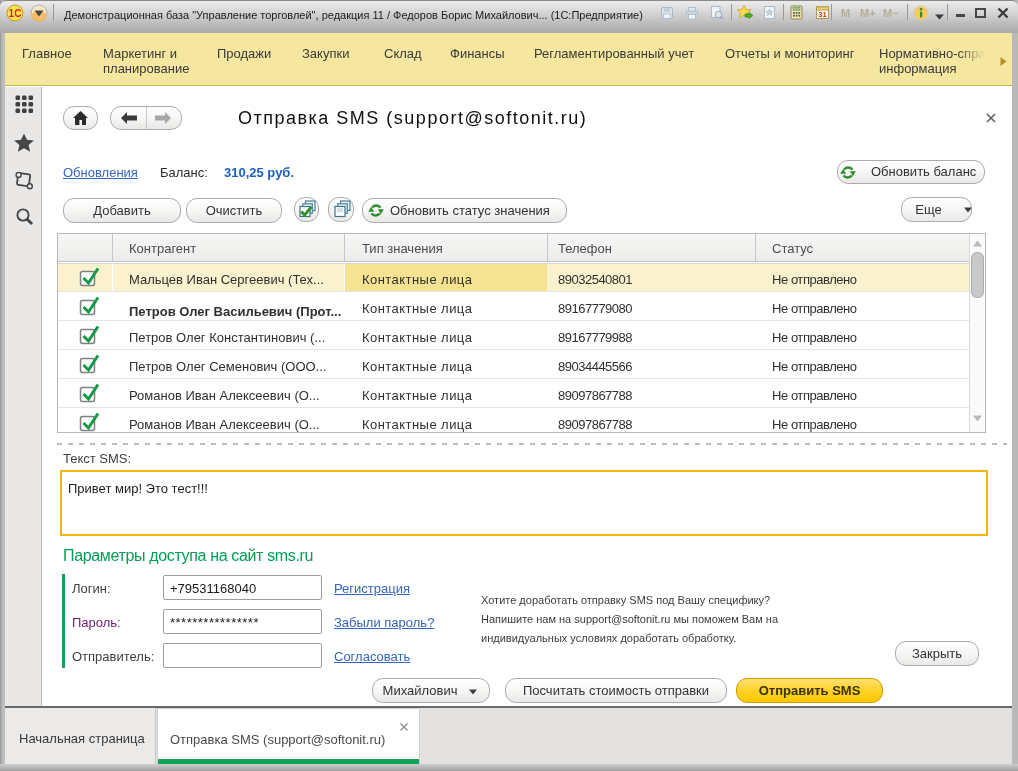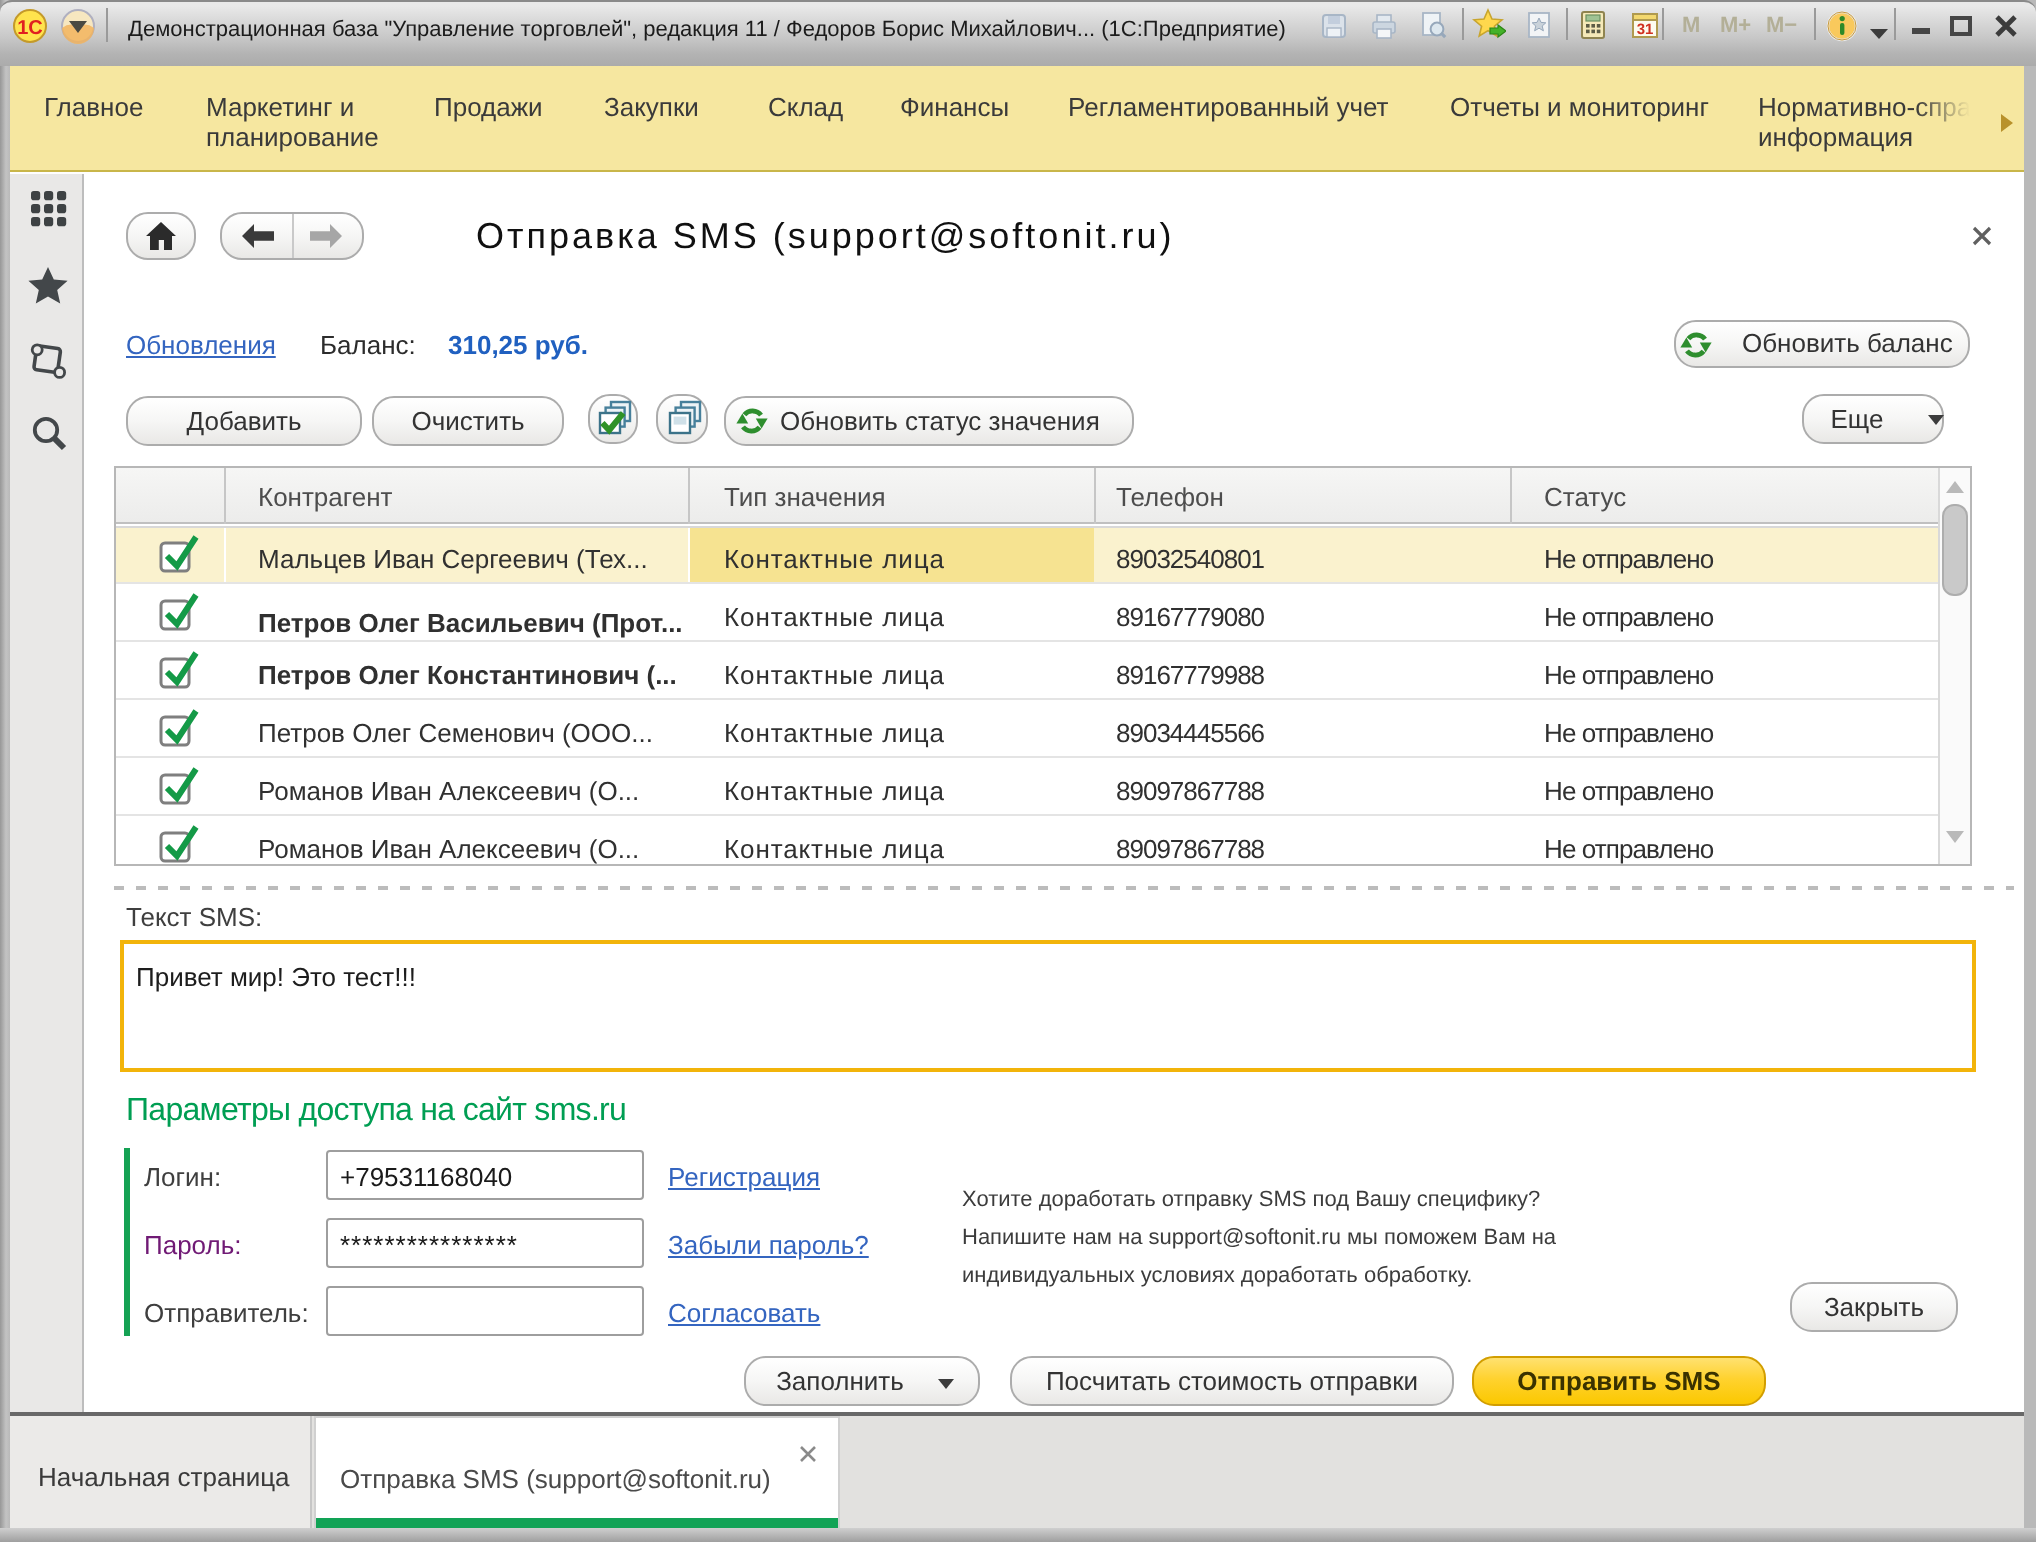--- a/index.html
+++ b/index.html
@@ -228,21 +228,21 @@
   </svg>
 <div class="tcell" style="left:129px;top:304px;font-weight:bold;">Петров Олег Васильевич (Прот...</div>
 <div class="tcell ls1" style="left:362px;top:301px">Контактные лица</div>
 <div class="tcell ls2" style="left:558px;top:301px">89167779080</div>
 <div class="tcell ls3" style="left:772px;top:301px">Не отправлено</div>
 
 <svg class="abs" style="left:78px;top:323px" width="24" height="22" viewBox="0 0 24 22">
     <rect x="2.5" y="6.5" width="14" height="14" rx="2" fill="#fff" stroke="#7f7f7f" stroke-width="1.5"></rect>
     <path d="M5.5 13 L10.5 18 L20 3.5" fill="none" stroke="#149a47" stroke-width="3"></path>
   </svg>
-<div class="tcell" style="left:129px;top:330px;font-weight:bold;">Петров Олег Константинович (...</div>
+<div class="tcell" style="left:129px;top:330px;">Петров Олег Константинович (...</div>
 <div class="tcell ls1" style="left:362px;top:330px">Контактные лица</div>
 <div class="tcell ls2" style="left:558px;top:330px">89167779988</div>
 <div class="tcell ls3" style="left:772px;top:330px">Не отправлено</div>
 
 <svg class="abs" style="left:78px;top:352px" width="24" height="22" viewBox="0 0 24 22">
     <rect x="2.5" y="6.5" width="14" height="14" rx="2" fill="#fff" stroke="#7f7f7f" stroke-width="1.5"></rect>
     <path d="M5.5 13 L10.5 18 L20 3.5" fill="none" stroke="#149a47" stroke-width="3"></path>
   </svg>
 <div class="tcell" style="left:129px;top:359px;">Петров Олег Семенович (ООО...</div>
 <div class="tcell ls1" style="left:362px;top:359px">Контактные лица</div>
@@ -292,21 +292,21 @@
 <div class="abs" style="left:163px;top:575px;width:159px;height:25px;border:1px solid #9e9e9e;border-radius:2px;background:#fff"></div>
 <div class="abs" style="left:163px;top:609px;width:159px;height:25px;border:1px solid #9e9e9e;border-radius:2px;background:#fff"></div>
 <div class="abs" style="left:163px;top:643px;width:159px;height:25px;border:1px solid #9e9e9e;border-radius:2px;background:#fff"></div>
 <div class="abs" style="left:170px;top:581px;font-size:13px;color:#1a1a1a">+79531168040</div>
 <div class="abs" style="left:170px;top:615px;font-size:13px;color:#1a1a1a;letter-spacing:0.5px">****************</div>
 <div class="lnk" style="left:334px;top:581px">Регистрация</div>
 <div class="lnk" style="left:334px;top:615px">Забыли пароль?</div>
 <div class="lnk" style="left:334px;top:649px">Согласовать</div>
 <div class="abs" style="left:481px;top:591px;font-size:11px;color:#3c3c3c;line-height:19px">Хотите доработать отправку SMS под Вашу специфику?<br>Напишите нам на support@softonit.ru мы поможем Вам на<br>индивидуальных условиях доработать обработку.</div>
 
-<div class="btn" style="left:372px;top:678px;width:118px;height:25px;line-height:23px;padding-right:22px">Заполнить</div>
+<div class="btn" style="left:372px;top:678px;width:118px;height:25px;line-height:23px;padding-right:22px">Михайлович</div>
 <svg class="abs" style="left:468px;top:688px" width="10" height="8" viewBox="0 0 10 8">
     <path d="M1 1.5 h8 l-4 5z" fill="#3c3c3c"></path>
   </svg>
 <div class="btn" style="left:505px;top:678px;width:222px;height:25px;line-height:23px">Посчитать стоимость отправки</div>
 <div class="btn" style="left:736px;top:678px;width:147px;height:25px;line-height:23px;font-weight:bold;background:linear-gradient(#ffe170,#ffd22f 45%,#fbc800);border:1px solid #d29e00;color:#3a3200">Отправить SMS</div>
 <div class="btn" style="left:895px;top:641px;width:84px;height:25px;line-height:23px">Закрыть</div>
 
 <div class="abs" style="left:5px;top:706px;width:1007px;height:2px;background:#686868"></div>
 <div class="abs" style="left:5px;top:708px;width:1007px;height:57px;background:#e2e1df"></div>
 <div class="abs" style="left:5px;top:708px;width:151px;height:57px;background:#ebeae8;border-right:1px solid #c6c6c6"></div>

